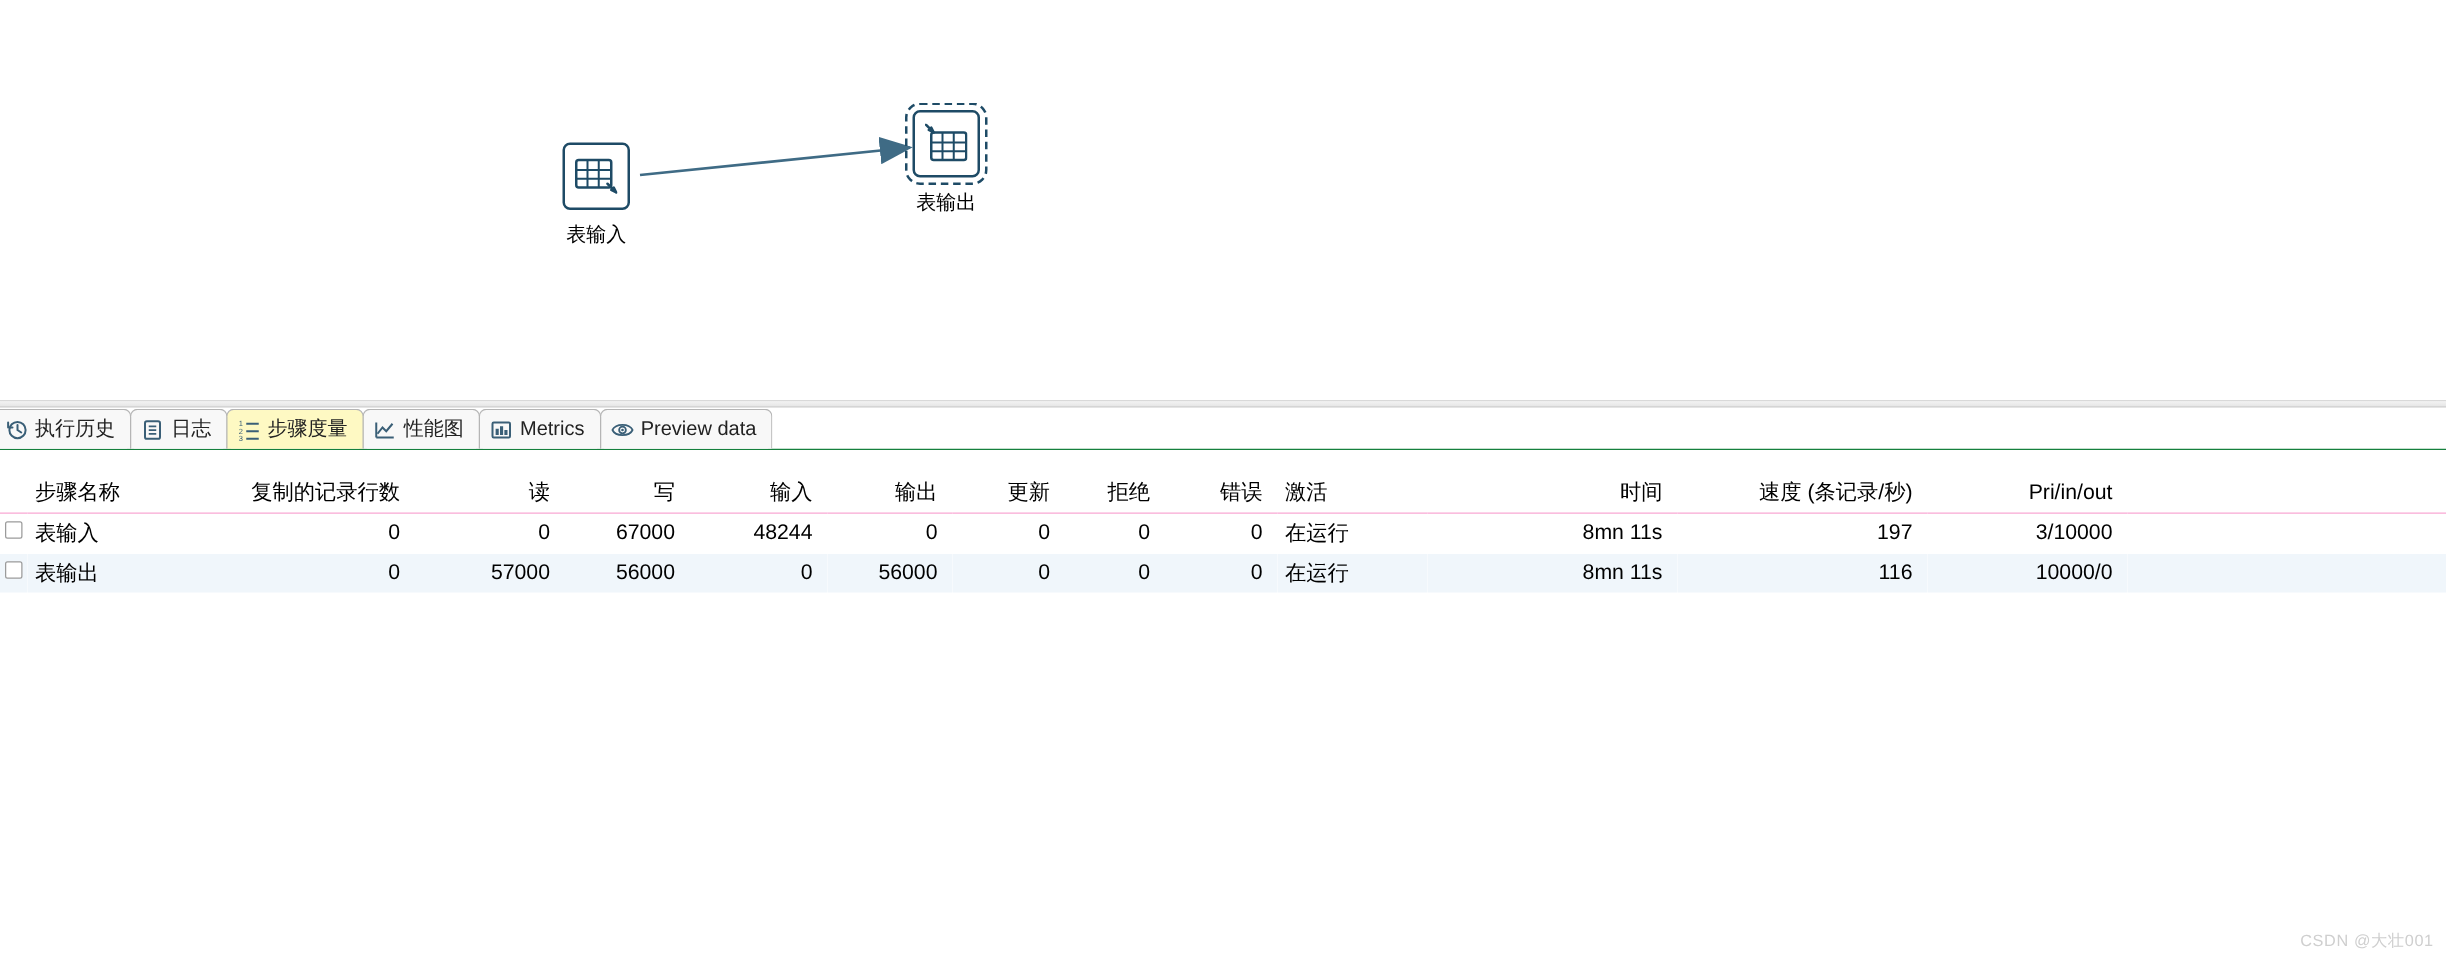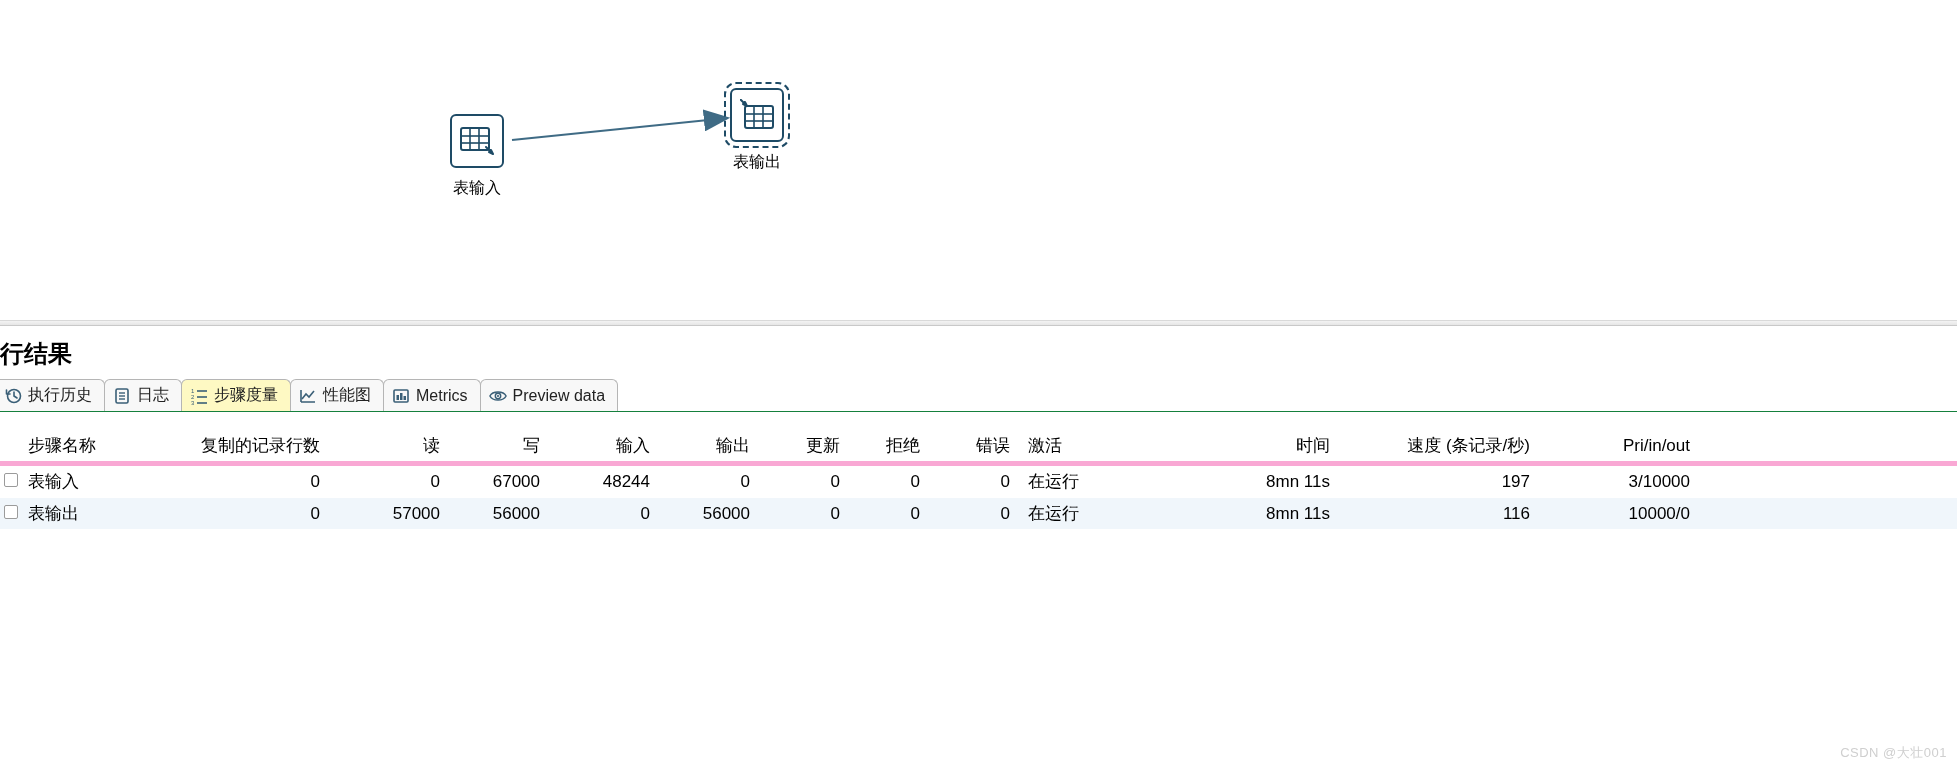--- a/index.html
+++ b/index.html
@@ -117,21 +117,21 @@
       padding: 4px 12px 4px 6px;
       font-size: 17px;
       font-weight: 400;
       white-space: nowrap;
       overflow: hidden;
       text-overflow: clip;
       border-bottom: 1px solid transparent;
     }
     .metrics-table thead th {
       text-align: right;
-      border-bottom: 5px solid #f9a8d4;
+      border-bottom: 1px solid #f9a8d4;
       font-weight: 400;
       color: #000;
       height: 32px;
     }
     .metrics-table thead th.left { text-align: left; }
     .metrics-table tbody tr.odd { background: #fff; }
     .metrics-table tbody tr.even { background: #f0f6fb; }
     .metrics-table tbody td { height: 28px; }
     .metrics-table td.num { text-align: right; }
     .metrics-table td.left { text-align: left; }
@@ -191,21 +191,20 @@
         <line x1="23" y1="7" x2="23" y2="29" stroke="#1e4b66" stroke-width="1.6"></line>
       </svg>
     </div>
     <div class="step-label">表输出</div>
   </div>
 </div>
 
 <div class="panel-divider"></div>
 
 <div style="padding:0 0 0 0;">
-  <div class="panel-header">行结果</div>
 
   <div class="tabs-row" id="tabs-row">
       <div class="tab">
         <span class="tab-icon">
           <svg width="18" height="18" viewBox="0 0 18 18">
             <circle cx="10" cy="9" r="6.5" fill="none" stroke="#3a5f77" stroke-width="1.6"></circle>
             <path d="M10 5 L10 9 L13 11" fill="none" stroke="#3a5f77" stroke-width="1.6" stroke-linecap="round"></path>
             <path d="M2.5 7 L2.5 3 M2.5 7 L6 7" fill="none" stroke="#3a5f77" stroke-width="1.6" stroke-linecap="round"></path>
           </svg>
         </span>

